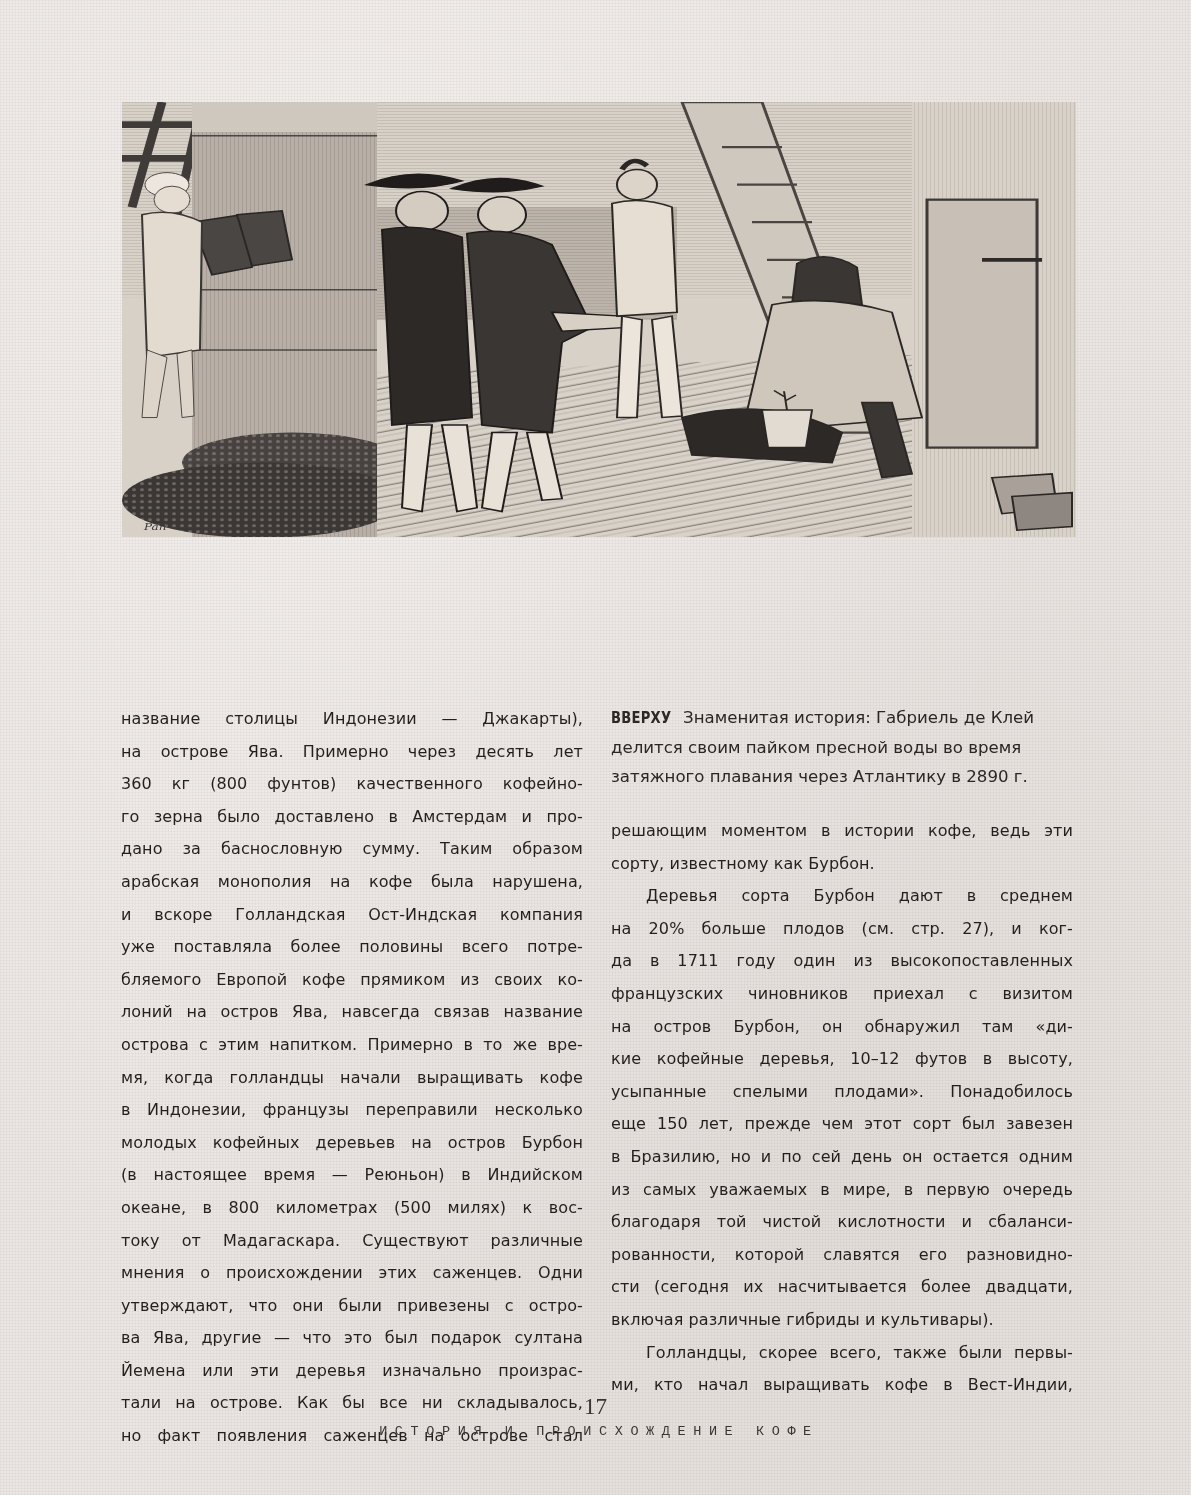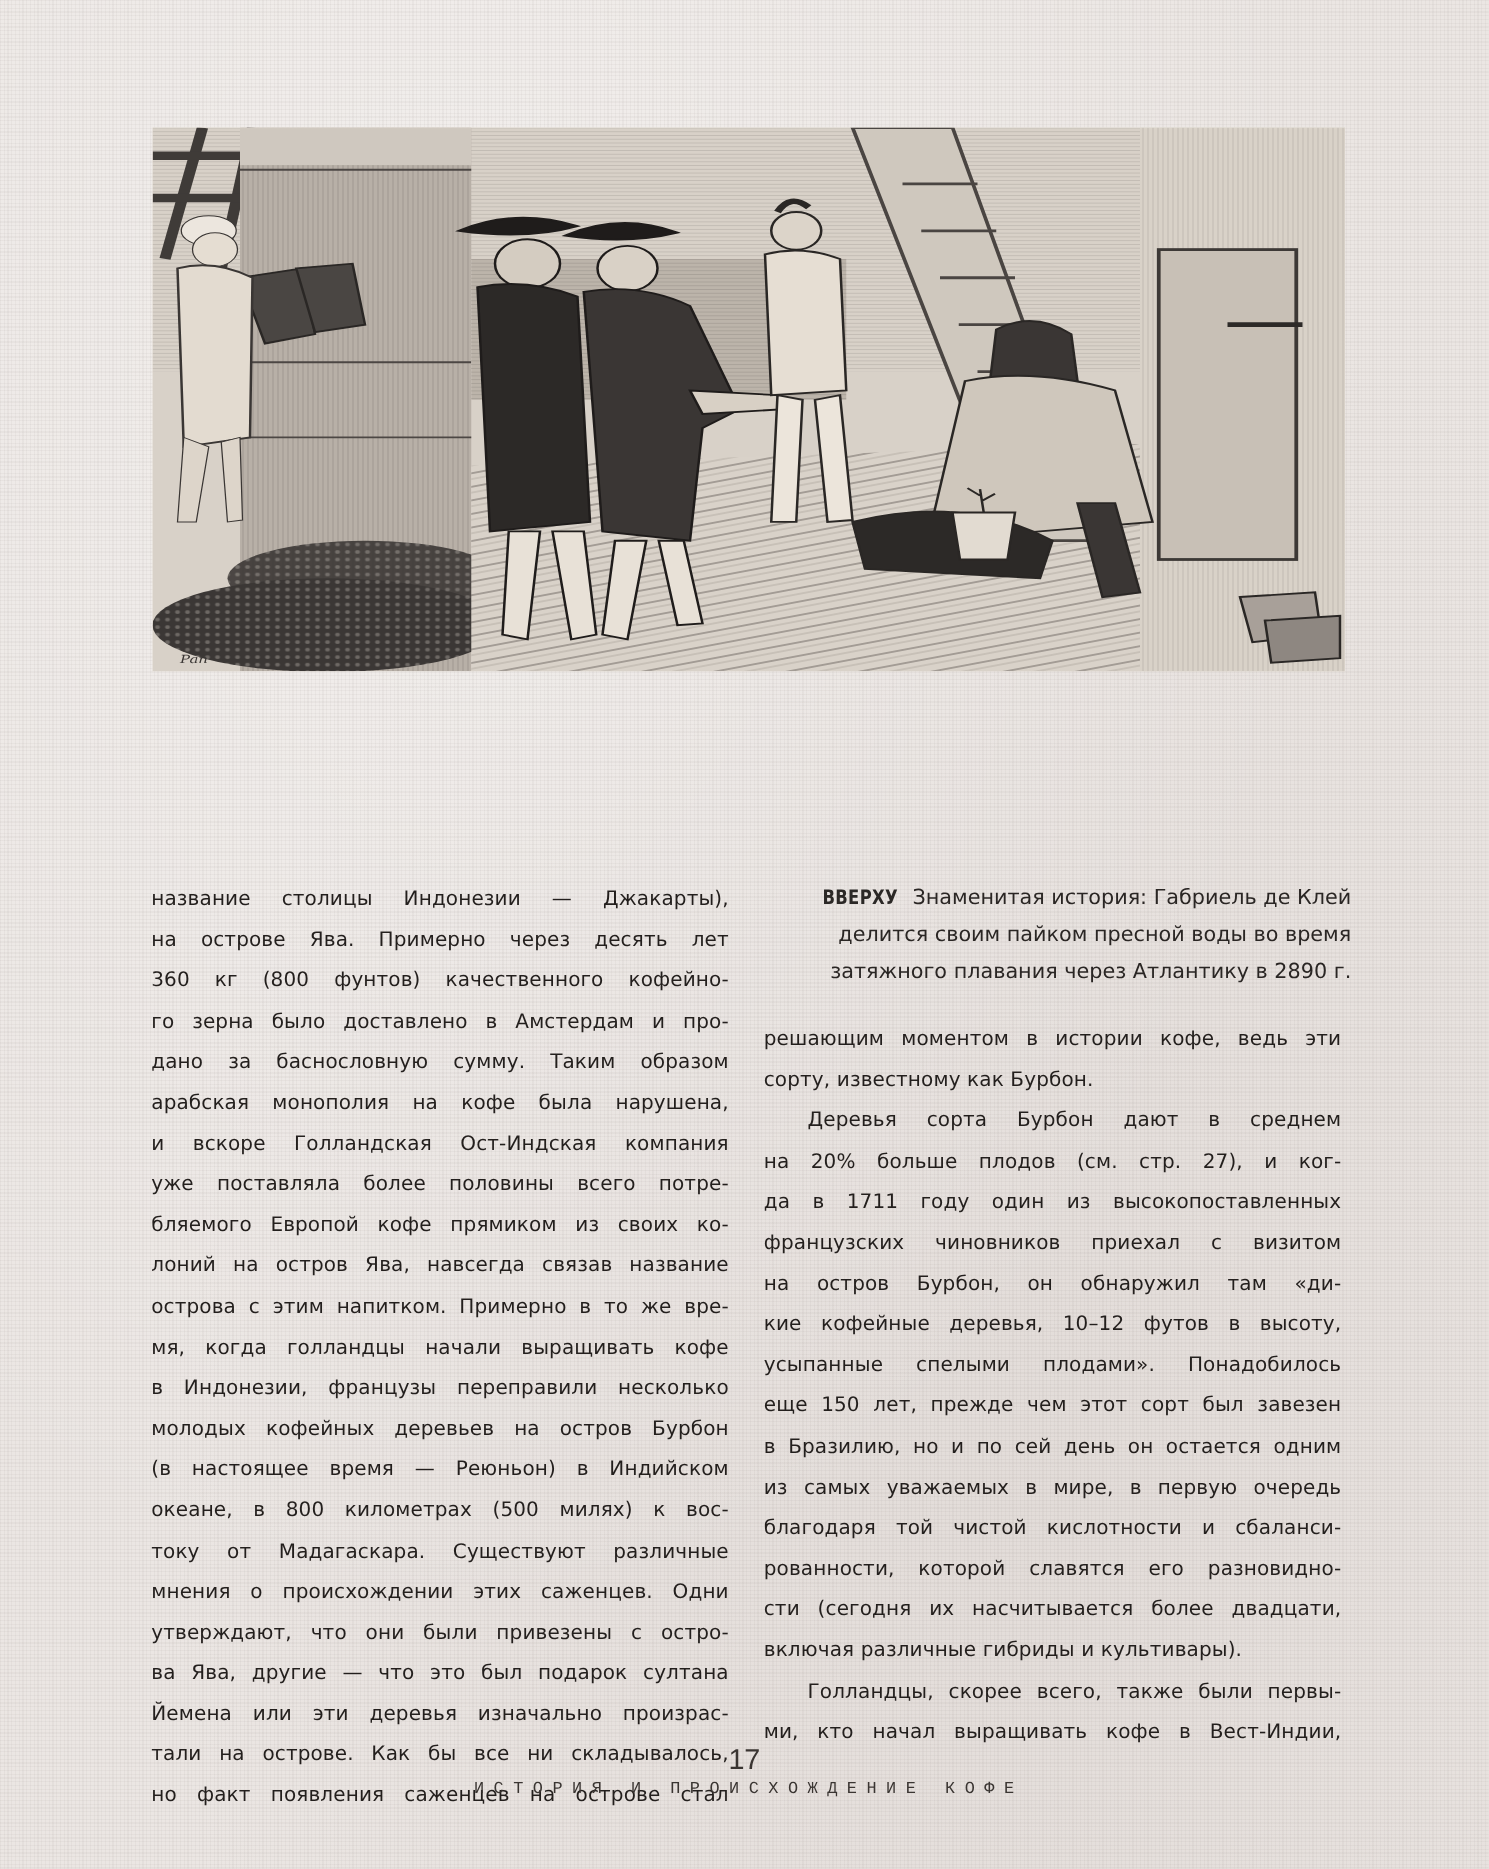--- a/index.html
+++ b/index.html
@@ -47,42 +47,41 @@
     .line.last { text-align-last: left; }
     .line.indent { padding-left: 35px; }
 
     .caption {
       position: absolute;
       left: 611px; top: 703px;
       width: 470px;
       font-size: 16.6px;
       line-height: 29.5px;
       color: #2a2624;
-      text-align: right;
     }
     .caption .cap-line { display: block; white-space: nowrap; }
     .caption .cap-label {
       font-family: "DejaVu Sans", sans-serif;
       font-weight: bold;
       font-size: 16px;
       letter-spacing: 0.3px;
       color: #2b2826;
       margin-right: 10px;
       transform: scaleX(0.82);
       display: inline-block;
       transform-origin: left center;
       width: 62px;
     }
 
     .folio {
       position: absolute;
       left: 0; width: 1191px;
       top: 1394px;
       text-align: center;
-      font-family: Liberation Sans, sans-serif;
+      font-family: Liberation Serif, serif;
       font-size: 23px;
       color: #3a3532;
       line-height: 26px;
     }
     .running-title {
       position: absolute;
       left: 0; width: 1191px;
       top: 1424px;
       text-align: center;
       font-size: 13.5px;

